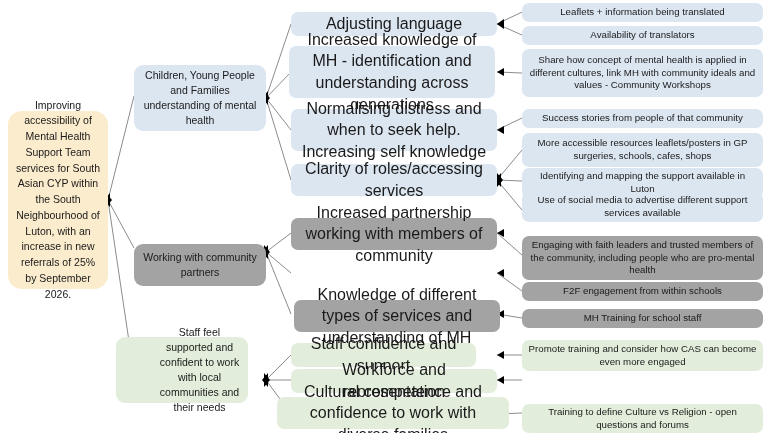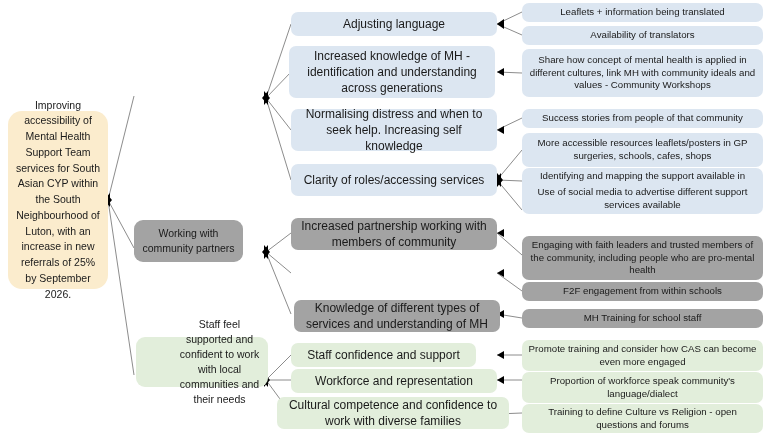--- a/index.html
+++ b/index.html
@@ -22,21 +22,21 @@
     padding:1px 5px;
   }
   .goal{
     background:#fbeccd;
     border-radius:14px;
     font-size:10.5px;
     line-height:1.5;
     padding:4px 6px;
   }
   .lvl1{font-size:10.5px;border-radius:9px;line-height:1.42;}
-  .lvl2{font-size:12px;line-height:1.35;}
+  .lvl2{font-size:16px;line-height:1.35;}
   .lvl3{font-size:9.7px;line-height:1.32;}
   .blue{background:#dce6f1;}
   .peach{background:#a3a3a3;}
   .green{background:#e2eedb;}
 </style>
 </head>
 <body>
 
 <div id="stage">
 
@@ -97,20 +97,23 @@
       <path d="M497,355 L504,351 L504,359 Z"></path>
       <path d="M497,380 L504,376 L504,384 Z"></path>
       <path d="M497,414 L504,410 L504,418 Z"></path>
     </g>
   </svg>
 
   <div class="node goal" style="left:8px;top:111px;width:100px;height:178px;">
     <span>Improving accessibility of Mental Health Support Team services for South Asian CYP within the South Neighbourhood of Luton, with an increase in new referrals of 25% by September 2026.</span>
   </div>
 
+  <div class="node lvl1 blue" style="left:134px;top:65px;width:132px;height:66px;">
+    <span>Children, Young People and Families understanding of mental health</span>
+  </div>
 
   <div class="node lvl2 blue" style="left:291px;top:12px;width:206px;height:24px;">
     <span>Adjusting language</span>
   </div>
   <div class="node lvl2 blue" style="left:289px;top:46px;width:206px;height:52px;">
     <span>Increased knowledge of MH - identification and understanding across generations</span>
   </div>
   <div class="node lvl2 blue" style="left:291px;top:109px;width:206px;height:42px;">
     <span>Normalising distress and when to seek help. Increasing self knowledge</span>
   </div>
@@ -129,62 +132,59 @@
   </div>
   <div class="node lvl3 blue" style="left:522px;top:109px;width:241px;height:19px;">
     <span>Success stories from people of that community</span>
   </div>
   <div class="node lvl3 blue" style="left:522px;top:133px;width:241px;height:34px;">
     <span>More accessible resources leaflets/posters in GP surgeries, schools, cafes, shops</span>
   </div>
   <div class="node lvl3 blue" style="left:522px;top:168px;width:241px;height:30px;">
     <span>Identifying and mapping the support available in Luton</span>
   </div>
-  <div class="node lvl3 blue" style="left:522px;top:184px;width:241px;height:30px;">
+  <div class="node lvl3 blue" style="left:522px;top:192px;width:241px;height:30px;">
     <span>Use of social media to advertise different support services available</span>
   </div>
 
-  <div class="node lvl1 peach" style="left:134px;top:220px;width:109px;height:42px;">
+  <div class="node lvl1 peach" style="left:134px;top:244px;width:132px;height:42px;">
     <span>Working with community partners</span>
   </div>
 
   <div class="node lvl2 peach" style="left:291px;top:218px;width:206px;height:32px;">
     <span>Increased partnership working with members of community</span>
   </div>
   <div class="node lvl2 peach" style="left:294px;top:300px;width:206px;height:32px;">
     <span>Knowledge of different types of services and understanding of MH</span>
   </div>
 
   <div class="node lvl3 peach" style="left:522px;top:236px;width:241px;height:44px;">
     <span>Engaging with faith leaders and trusted members of the community, including people who are pro-mental health</span>
   </div>
   <div class="node lvl3 peach" style="left:522px;top:282px;width:241px;height:19px;">
     <span>F2F engagement from within schools</span>
   </div>
   <div class="node lvl3 peach" style="left:522px;top:309px;width:241px;height:19px;">
     <span>MH Training for school staff</span>
   </div>
 
-  <div class="node lvl1 green" style="left:136px;top:337px;width:132px;height:50px;padding-left:40px;">
+  <div class="node lvl1 green" style="left:116px;top:337px;width:132px;height:66px;padding-left:40px;">
     <span>Staff feel supported and confident to work with local communities and their needs</span>
   </div>
 
   <div class="node lvl2 green" style="left:291px;top:343px;width:185px;height:24px;">
     <span>Staff confidence and support</span>
   </div>
   <div class="node lvl2 green" style="left:291px;top:369px;width:206px;height:24px;">
     <span>Workforce and representation</span>
   </div>
   <div class="node lvl2 green" style="left:277px;top:397px;width:232px;height:32px;">
     <span>Cultural competence and confidence to work with diverse families</span>
   </div>
 
   <div class="node lvl3 green" style="left:522px;top:340px;width:241px;height:31px;">
     <span>Promote training and consider how CAS can become even more engaged</span>
   </div>
-  <div class="node lvl3 green" style="left:522px;top:372px;width:241px;height:31px;">
-    <span>Proportion of workforce speak community's language/dialect</span>
-  </div>
   <div class="node lvl3 green" style="left:522px;top:404px;width:241px;height:29px;">
     <span>Training to define Culture vs Religion - open questions and forums</span>
   </div>
 
 </div>
 
 </body></html>

